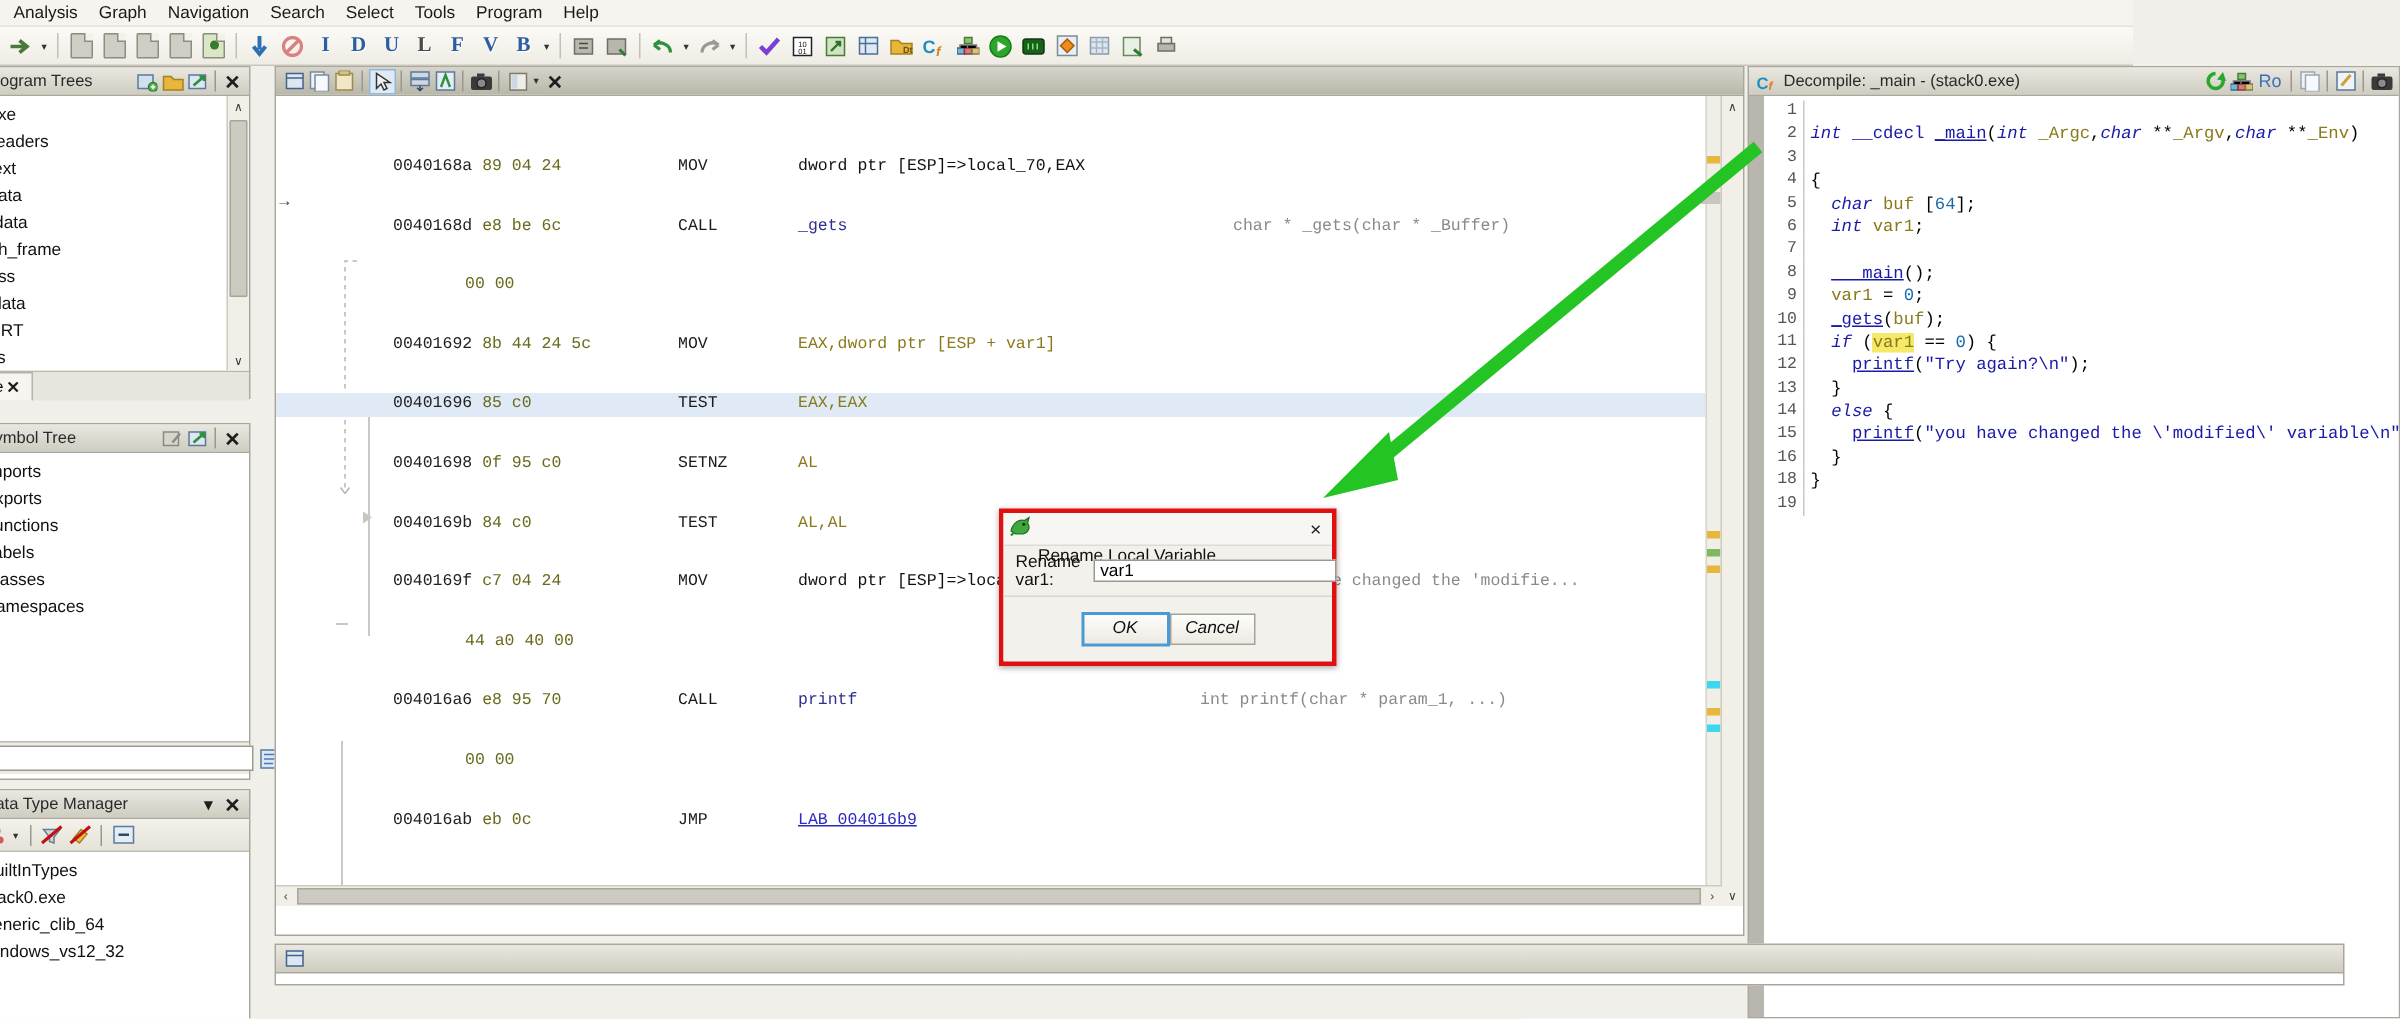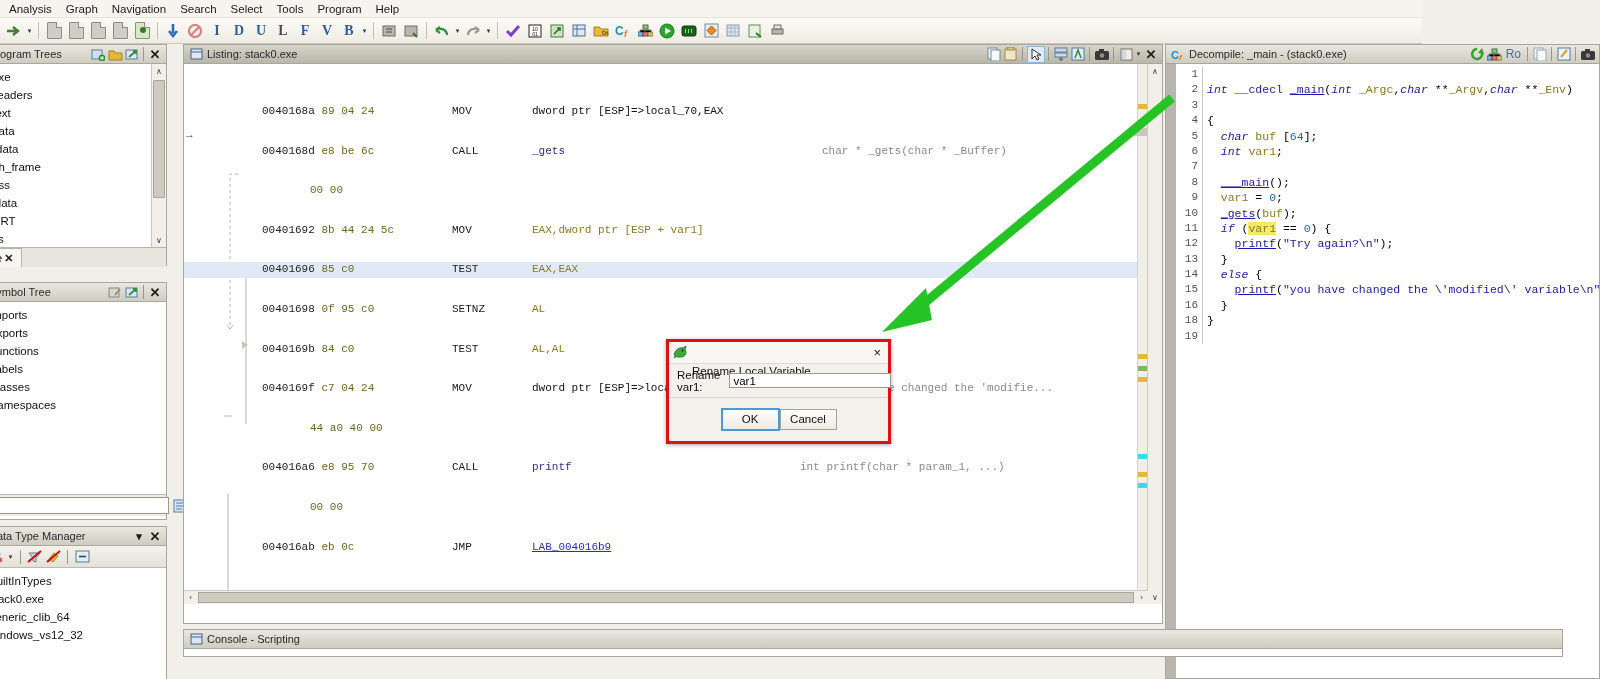--- a/index.html
+++ b/index.html
@@ -97,21 +97,21 @@
           border:3px solid #e11010;background:#f2f1ec;box-sizing:border-box;z-index:40;
           box-shadow:0 1px 4px rgba(0,0,0,.35);}
   .dlgtitle{height:21px;background:#f7f6f2;display:flex;align-items:center;padding:0 4px;
             border-bottom:1px solid #dddbd3;}
   .dlgtitle .t{flex:1;font-size:11.5px;color:#111;padding-left:4px;margin-top:36px;}
   .dlgbody{height:33px;display:flex;align-items:center;padding:0 8px;background:#f2f1ec;
            border-bottom:1px solid #d8d6ce;}
   .dlgbody label{font-size:11.5px;color:#111;margin-right:9px;}
   .dlgbody input{flex:1;height:15px;font-size:11.5px;border:1px solid #9b988d;background:#fff;
                  padding:0 3px;font-family:"Liberation Sans",sans-serif;box-sizing:border-box;}
-  .dlgfoot{height:42px;display:flex;align-items:center;justify-content:center;background:#f2f1ec;}
+  .dlgfoot{height:42px;display:flex;align-items:center;justify-content:center;background:#f2f1ec;font-style:italic;}
   .dbtn{min-width:55px;height:19px;font-size:11.5px;background:linear-gradient(#fdfdfc,#eceae2);
         border:1px solid #a5a298;display:flex;align-items:center;justify-content:center;
         font-family:"Liberation Sans",sans-serif;color:#111;}
   .dbtn.def{border:2px solid #4a9ad4;}
 
   
   #console{left:183px;top:629px;width:1380px;height:28px;}
 
   
   #arrow{position:absolute;left:880px;top:88px;width:300px;height:270px;z-index:35;pointer-events:none;}
@@ -453,21 +453,20 @@
   <div style="position:absolute;left:184px;top:128px;font-size:11px;color:#444;z-index:5">→</div>
 
   <div class="panel" id="listing">
     <div class="ptitle active">
       <span class="ticon">
         <svg width="13" height="12">
             <rect x="1" y="1" width="11" height="10" fill="#dce7f2" stroke="#44628a"></rect>
             <path d="M1 4h11" stroke="#44628a"></path>
           </svg>
       </span>
-      <span class="ttext">Listing:  stack0.exe</span>
       <span class="ticon">
         <svg width="15" height="14">
             <rect x="1" y="1" width="9" height="11" fill="#eef3f8" stroke="#7a8a9a"></rect>
             <rect x="4" y="3" width="9" height="11" fill="#f7fafc" stroke="#7a8a9a"></rect>
           </svg>
       </span>
       <span class="ticon">
         <svg width="14" height="14">
             <rect x="1" y="2" width="11" height="11" fill="#f0e6c8" stroke="#a08a4a"></rect>
             <rect x="3" y="0" width="7" height="3" fill="#d6c48a" stroke="#a08a4a"></rect>
@@ -724,21 +723,20 @@
   </div>
 
   <div class="panel" id="console">
     <div class="ptitle">
       <span class="ticon">
         <svg width="13" height="12">
             <rect x="1" y="1" width="11" height="10" fill="#dce7f2" stroke="#44628a"></rect>
             <path d="M1 4h11" stroke="#44628a"></path>
           </svg>
       </span>
-      <span class="ttext">Console - Scripting</span>
     </div>
   </div>
 
   <svg id="arrow" viewBox="0 0 300 270">
     <path d="M292 10 L36 222" stroke="#23c423" stroke-width="9" fill="none" stroke-linecap="butt"></path>
     <polygon points="2,244 46,200 52,232" fill="#23c423"></polygon>
   </svg>
 
   <div id="dialog">
     <div class="dlgtitle">

